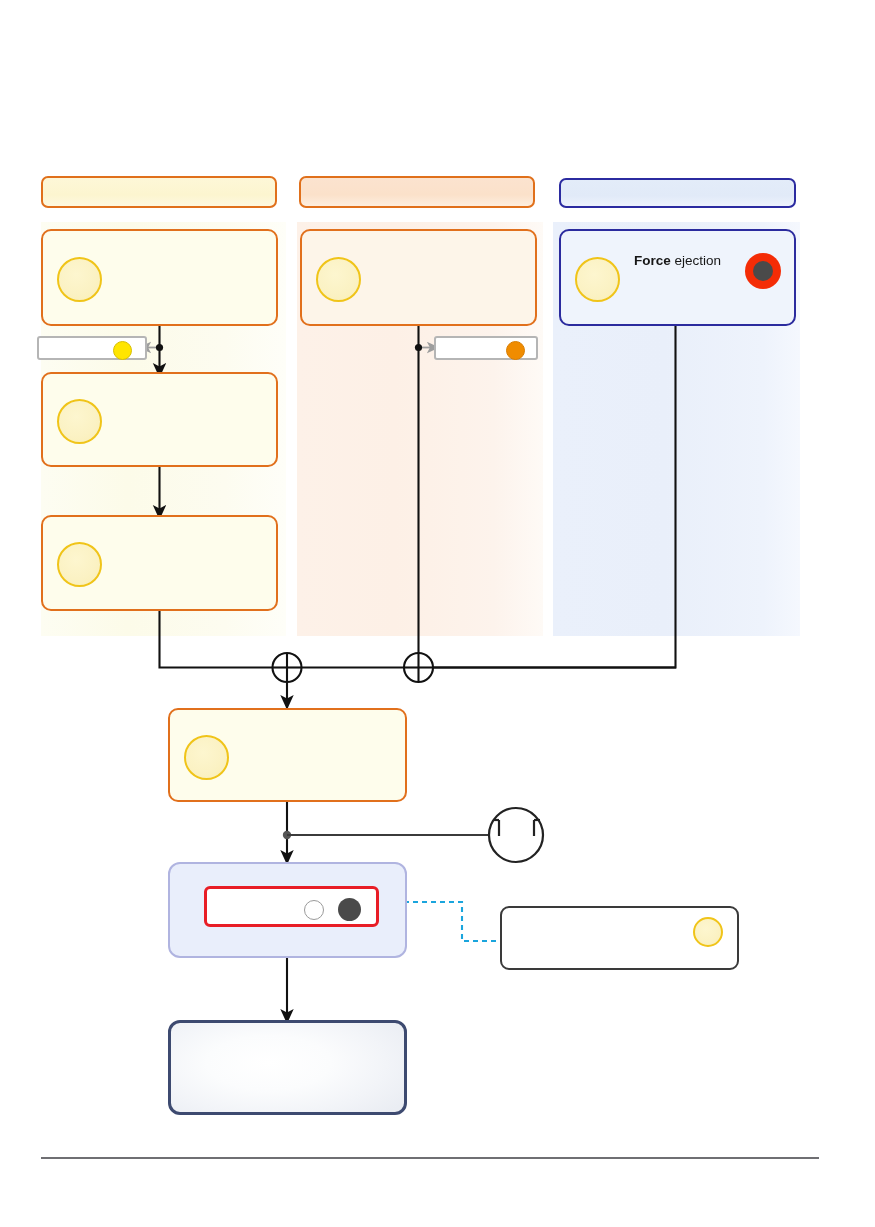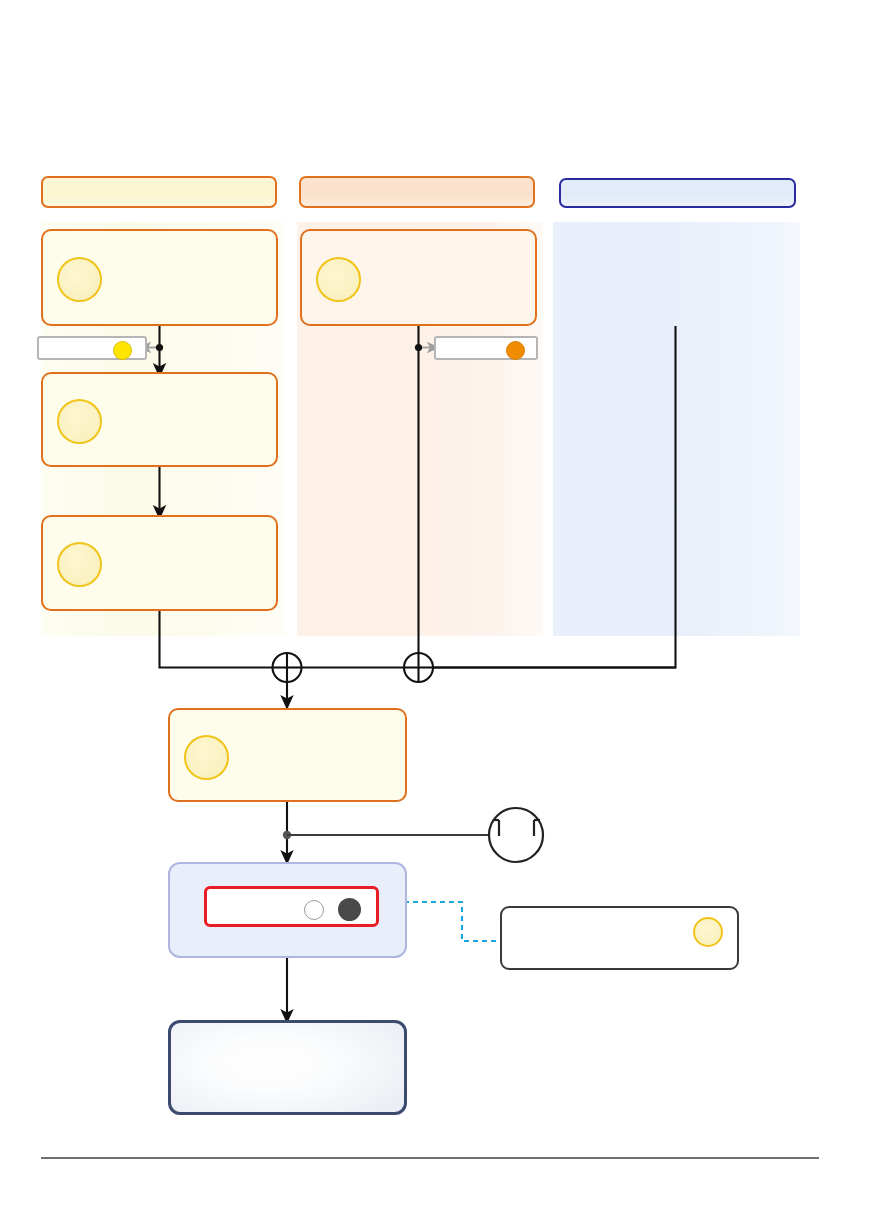--- a/index.html
+++ b/index.html
@@ -149,20 +149,29 @@
   <div class="task orangebdr" style="left:41px;top:515px;width:237px;height:96px;">
     <span class="marker yellow" style="left:14px;top:25px;width:45px;height:45px;"></span>
     <span class="task-label"></span>
   </div>
 
   <div class="task orangebdr2" style="left:300px;top:229px;width:237px;height:97px;">
     <span class="marker yellow" style="left:14px;top:26px;width:45px;height:45px;"></span>
     <span class="task-label"></span>
   </div>
 
+  <div class="task bluebdr" style="left:559px;top:229px;width:237px;height:97px;">
+    <span class="marker yellow" style="left:14px;top:26px;width:45px;height:45px;"></span>
+    <span style="position:absolute;left:0;right:0;top:22px;text-align:center;font-size:13.5px;color:#161616;">
+      <span class="txt-bold">Force</span><span> ejection</span>
+    </span>
+    <span class="red-ring" style="right:13px;top:22px;width:36px;height:36px;">
+      <i style="width:20px;height:20px;"></i>
+    </span>
+  </div>
 
   <div class="dataobj" style="left:37px;top:336px;width:110px;height:24px;">
     <span class="dot yellow" style="left:74px;top:3px;width:17px;height:17px;"></span>
   </div>
 
   <div class="dataobj" style="left:434px;top:336px;width:104px;height:24px;">
     <span class="dot orange" style="left:70px;top:3px;width:17px;height:17px;"></span>
   </div>
 
   <div class="task orangebdr" style="left:168px;top:708px;width:239px;height:94px;">

